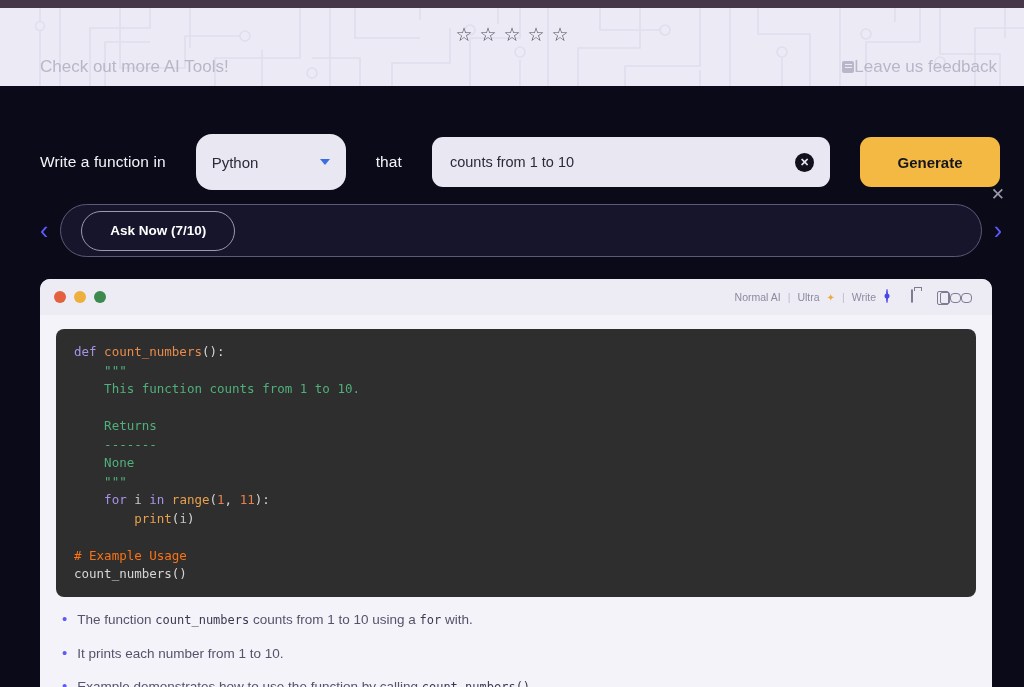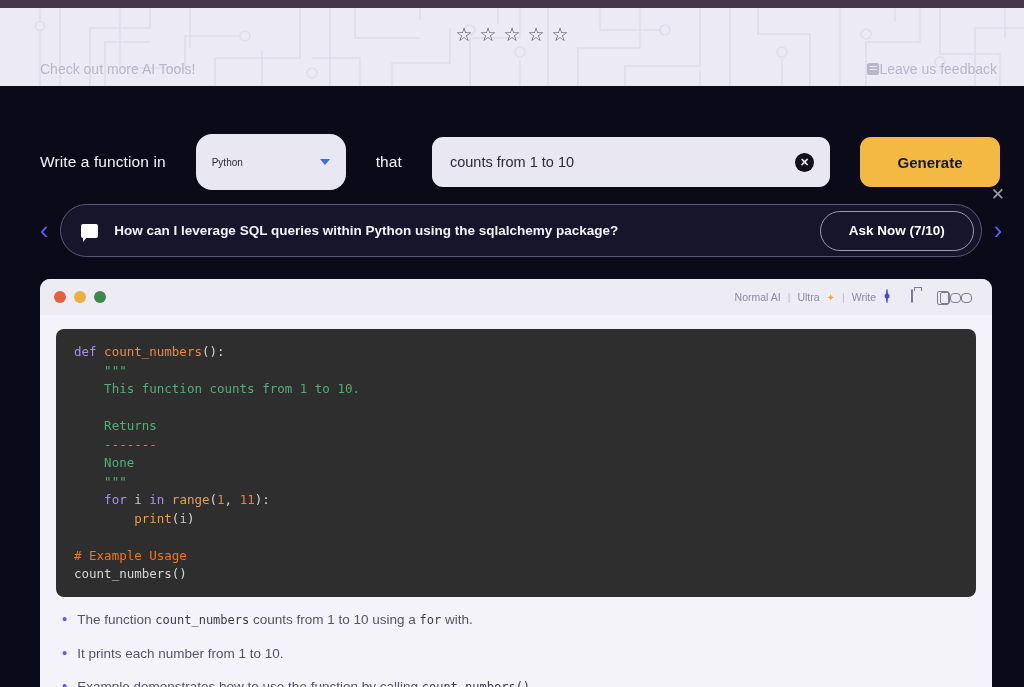--- a/index.html
+++ b/index.html
@@ -68,21 +68,21 @@
   }
   .star {
     font-size: 19px;
     line-height: 19px;
     color: #4a4a55;
     cursor: pointer;
   }
   .ad-left-link, .ad-right-link {
     position: absolute;
     bottom: 9px;
-    font-size: 14px;
+    font-size: 17px;
     color: #b9b6c9;
     z-index: 2;
     white-space: nowrap;
   }
   .ad-left-link { left: 40px; }
   .ad-right-link { right: 27px; display: flex; align-items: center; gap: 0; }
   .feedback-icon {
     width: 12px; height: 12px;
     background: #b9b6c9;
     border-radius: 2px;
@@ -123,21 +123,21 @@
     height: 56px;
     background: #e9e7f2;
     border-radius: 16px;
     display: flex;
     align-items: center;
     justify-content: space-between;
     padding: 0 16px;
     cursor: pointer;
   }
   .lang-select span {
-    font-size: 10px;
+    font-size: 15px;
     color: #2a2a38;
   }
   .chev {
     width: 0; height: 0;
     border-left: 5px solid transparent;
     border-right: 5px solid transparent;
     border-top: 6px solid #3b6fe0;
   }
   .task-field {
     flex: 1;
@@ -499,24 +499,20 @@
       <span class="clear-btn">✕</span>
     </div>
 
     <button class="generate-btn">Generate</button>
   </div>
 
   <div class="carousel">
     <span class="car-arrow left">‹</span>
 
     <div class="question-pill">
-      <div class="q-left">
-        <span class="q-icon"></span>
-        <span class="q-text">How can I leverage SQL queries within Python using the sqlalchemy package?</span>
-      </div>
       <button class="ask-btn">Ask Now (7/10)</button>
     </div>
 
     <span class="car-arrow right">›</span>
     <span class="close-x">✕</span>
   </div>
 
   <div class="result-card">
 
     <div class="card-bar">

